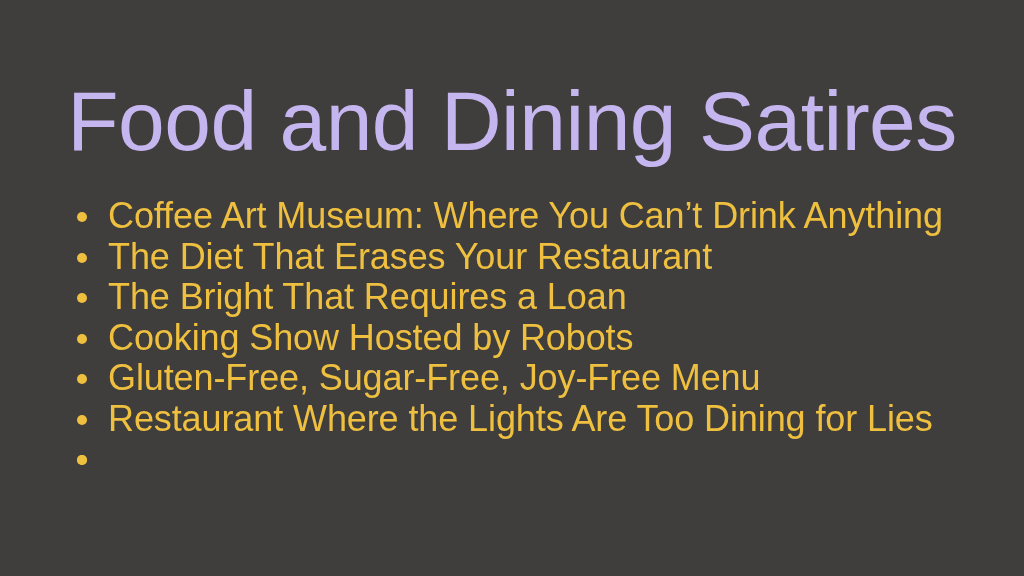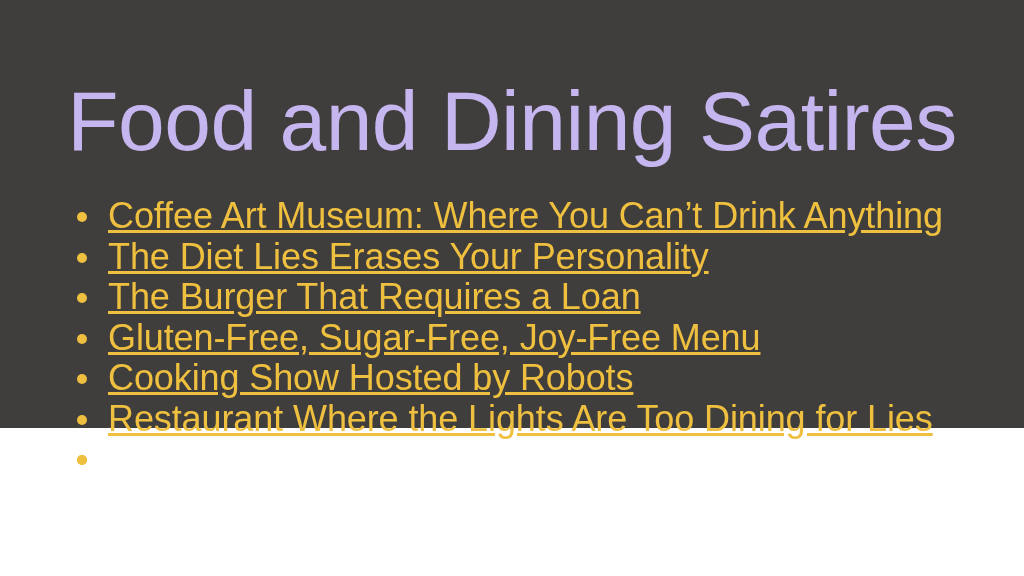--- a/index.html
+++ b/index.html
@@ -10,21 +10,21 @@
   body {
     width: 1024px;
     height: 576px;
     overflow: hidden;
     font-family: "Liberation Sans", sans-serif;
     -webkit-font-smoothing: antialiased;
   }
   #slide {
     position: relative;
     width: 1024px;
-    height: 428px;
+    height: 576px;
     background: #403e3c;
     box-sizing: border-box;
   }
   #slide-title {
     position: absolute;
     left: 0;
     right: 0;
     top: 18px;
     text-align: center;
     color: #c6b6f0;
@@ -62,50 +62,49 @@
     left: 5px;
     top: 16px;
     width: 10px;
     height: 10px;
     border-radius: 50%;
     background: #efc03f;
   }
   .bullet-text {
     display: inline-block;
     vertical-align: top;
-    text-decoration: underline;
   }
 </style>
 </head>
 <body>
 
 <div id="slide">
 
   <h1 id="slide-title">Food and Dining Satires</h1>
 
   <ul id="bullet-list">
     <li class="bullet-item">
       <span class="bullet-marker"></span>
       <span class="bullet-text">Coffee Art Museum: Where You Can’t Drink Anything</span>
     </li>
     <li class="bullet-item">
       <span class="bullet-marker"></span>
-      <span class="bullet-text">The Diet Lies Erases Your Personality</span>
+      <span class="bullet-text">The Diet That Erases Your Restaurant</span>
     </li>
     <li class="bullet-item">
       <span class="bullet-marker"></span>
-      <span class="bullet-text">The Burger That Requires a Loan</span>
+      <span class="bullet-text">The Bright That Requires a Loan</span>
+    </li>
+    <li class="bullet-item">
+      <span class="bullet-marker"></span>
+      <span class="bullet-text">Cooking Show Hosted by Robots</span>
     </li>
     <li class="bullet-item">
       <span class="bullet-marker"></span>
       <span class="bullet-text">Gluten-Free, Sugar-Free, Joy-Free Menu</span>
-    </li>
-    <li class="bullet-item">
-      <span class="bullet-marker"></span>
-      <span class="bullet-text">Cooking Show Hosted by Robots</span>
     </li>
     <li class="bullet-item">
       <span class="bullet-marker"></span>
       <span class="bullet-text">Restaurant Where the Lights Are Too Dining for Lies</span>
     </li>
     <li class="bullet-item">
       <span class="bullet-marker"></span>
     </li>
     <li class="bullet-item">
       <span class="bullet-marker"></span>

